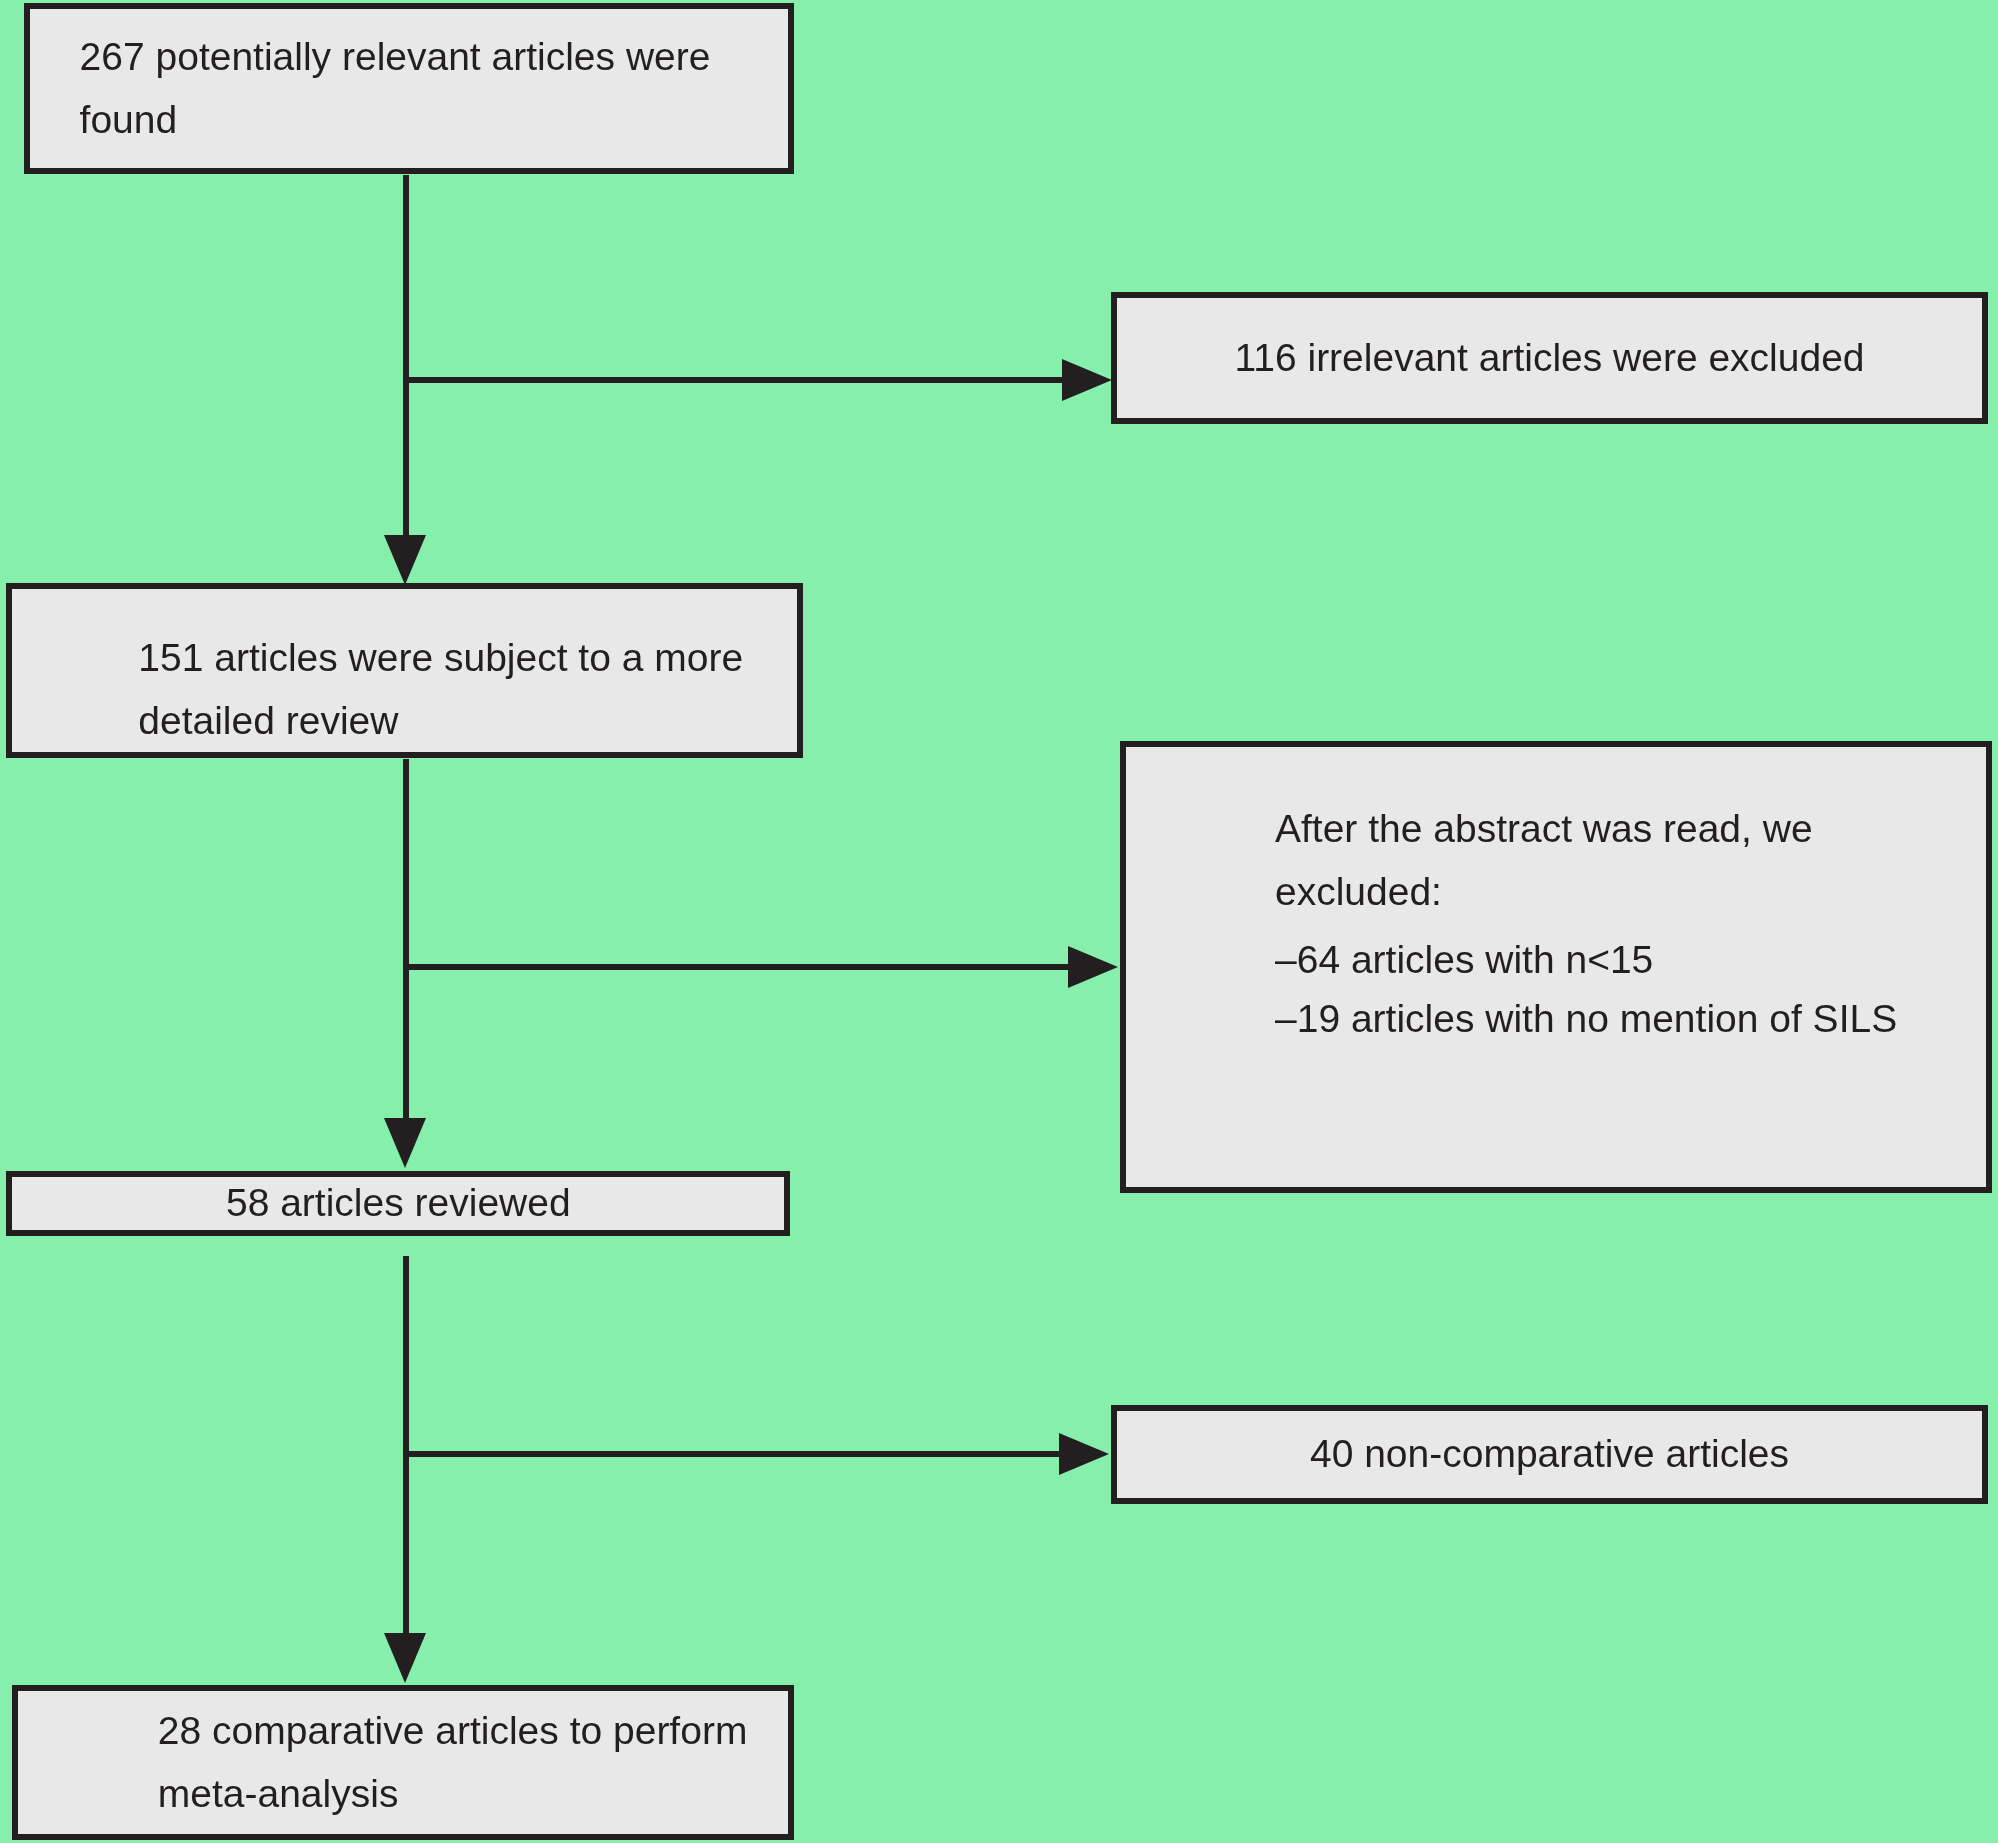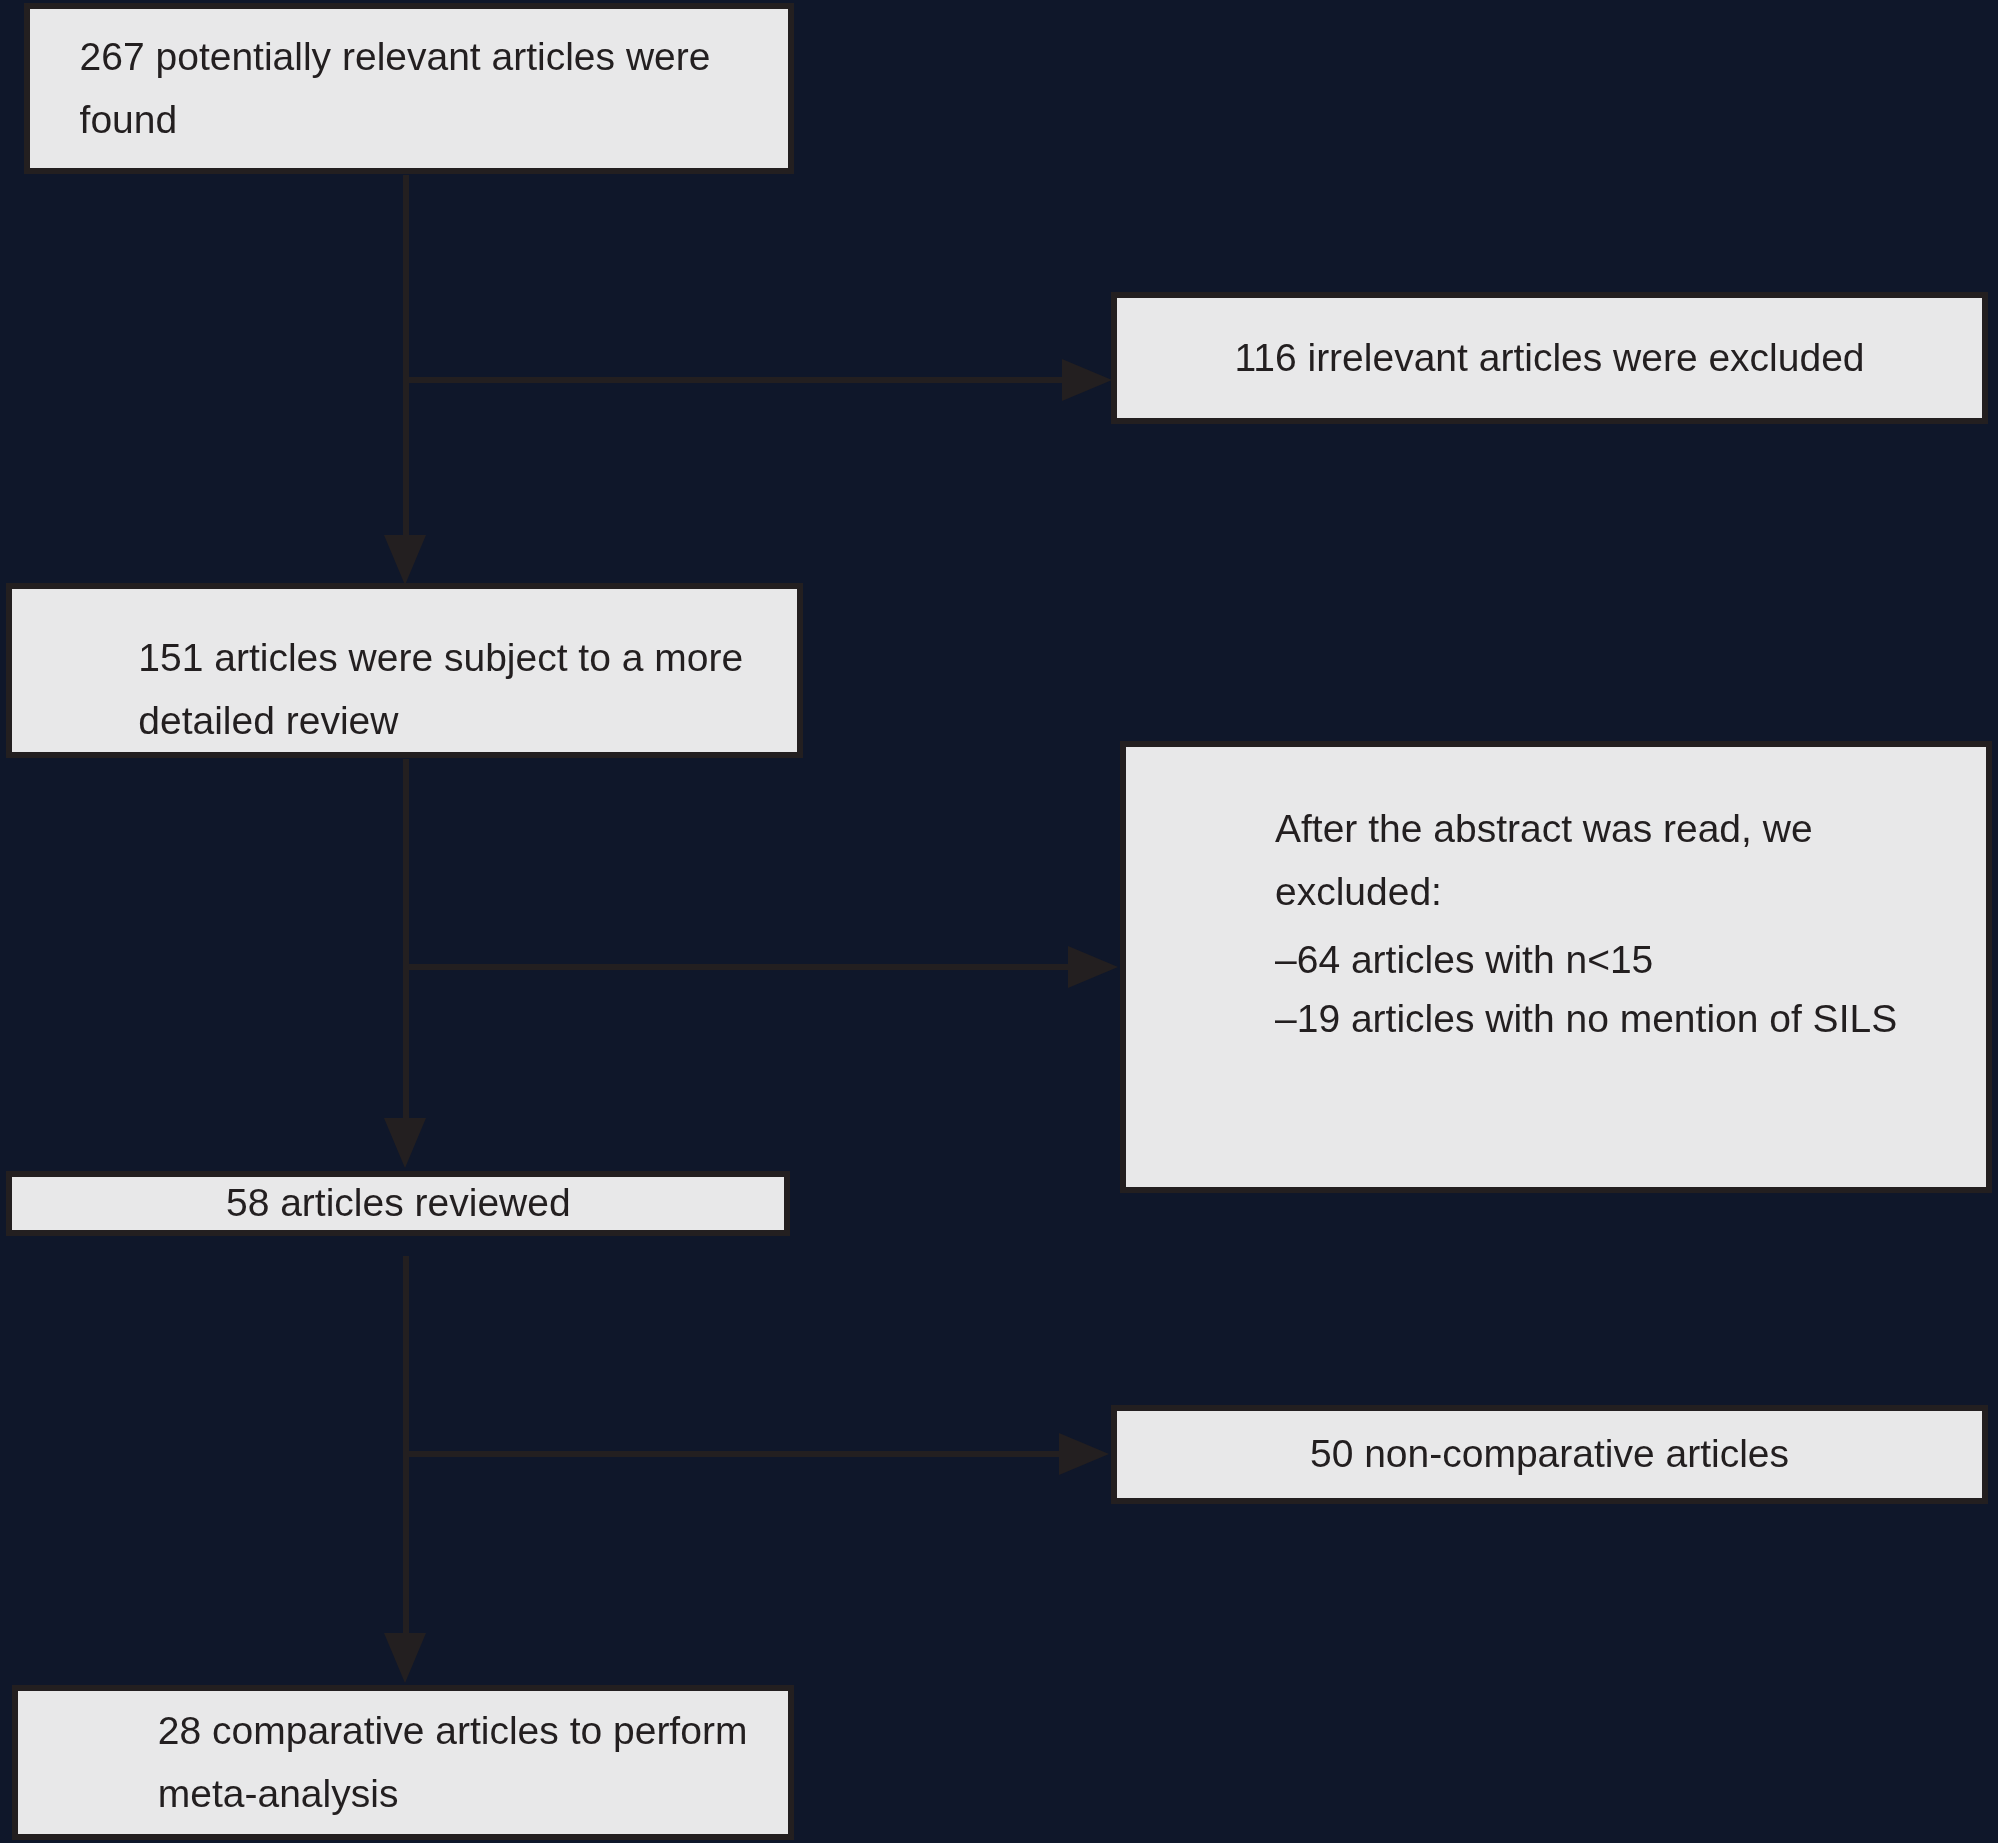--- a/index.html
+++ b/index.html
@@ -4,21 +4,21 @@
 <style>
   html, body {
     margin: 0;
     padding: 0;
     background: #ffffff;
   }
   .canvas {
     position: relative;
     width: 1998px;
     height: 1844px;
-    background: #0f172a;
+    background: #86efac;
     font-family: "Liberation Sans", sans-serif;
     color: #231f20;
     overflow: hidden;
   }
   .flowbox {
     position: absolute;
     box-sizing: border-box;
     background: #e8e8e9;
     border: 6.3px solid #231f20;
     font-size: 39px;
@@ -118,21 +118,21 @@
     <div class="line" style="left:403px; top:1256px; width:6.3px; height:377px;"></div>
     <div class="arrowhead-down" style="left:384px; top:1633px;"></div>
   </div>
 
   <div>
     <div class="line" style="left:406px; top:1451px; width:656px; height:6.3px;"></div>
     <div class="arrowhead-right" style="left:1059px; top:1433px;"></div>
   </div>
 
   <div class="flowbox box-noncomp center-text">
-    <span>50 non-comparative articles</span>
+    <span>40 non-comparative articles</span>
   </div>
 
   <div class="flowbox box-final">
     <span>28 comparative articles to perform meta-analysis</span>
   </div>
 
 </div>
 
 
 </body></html>

